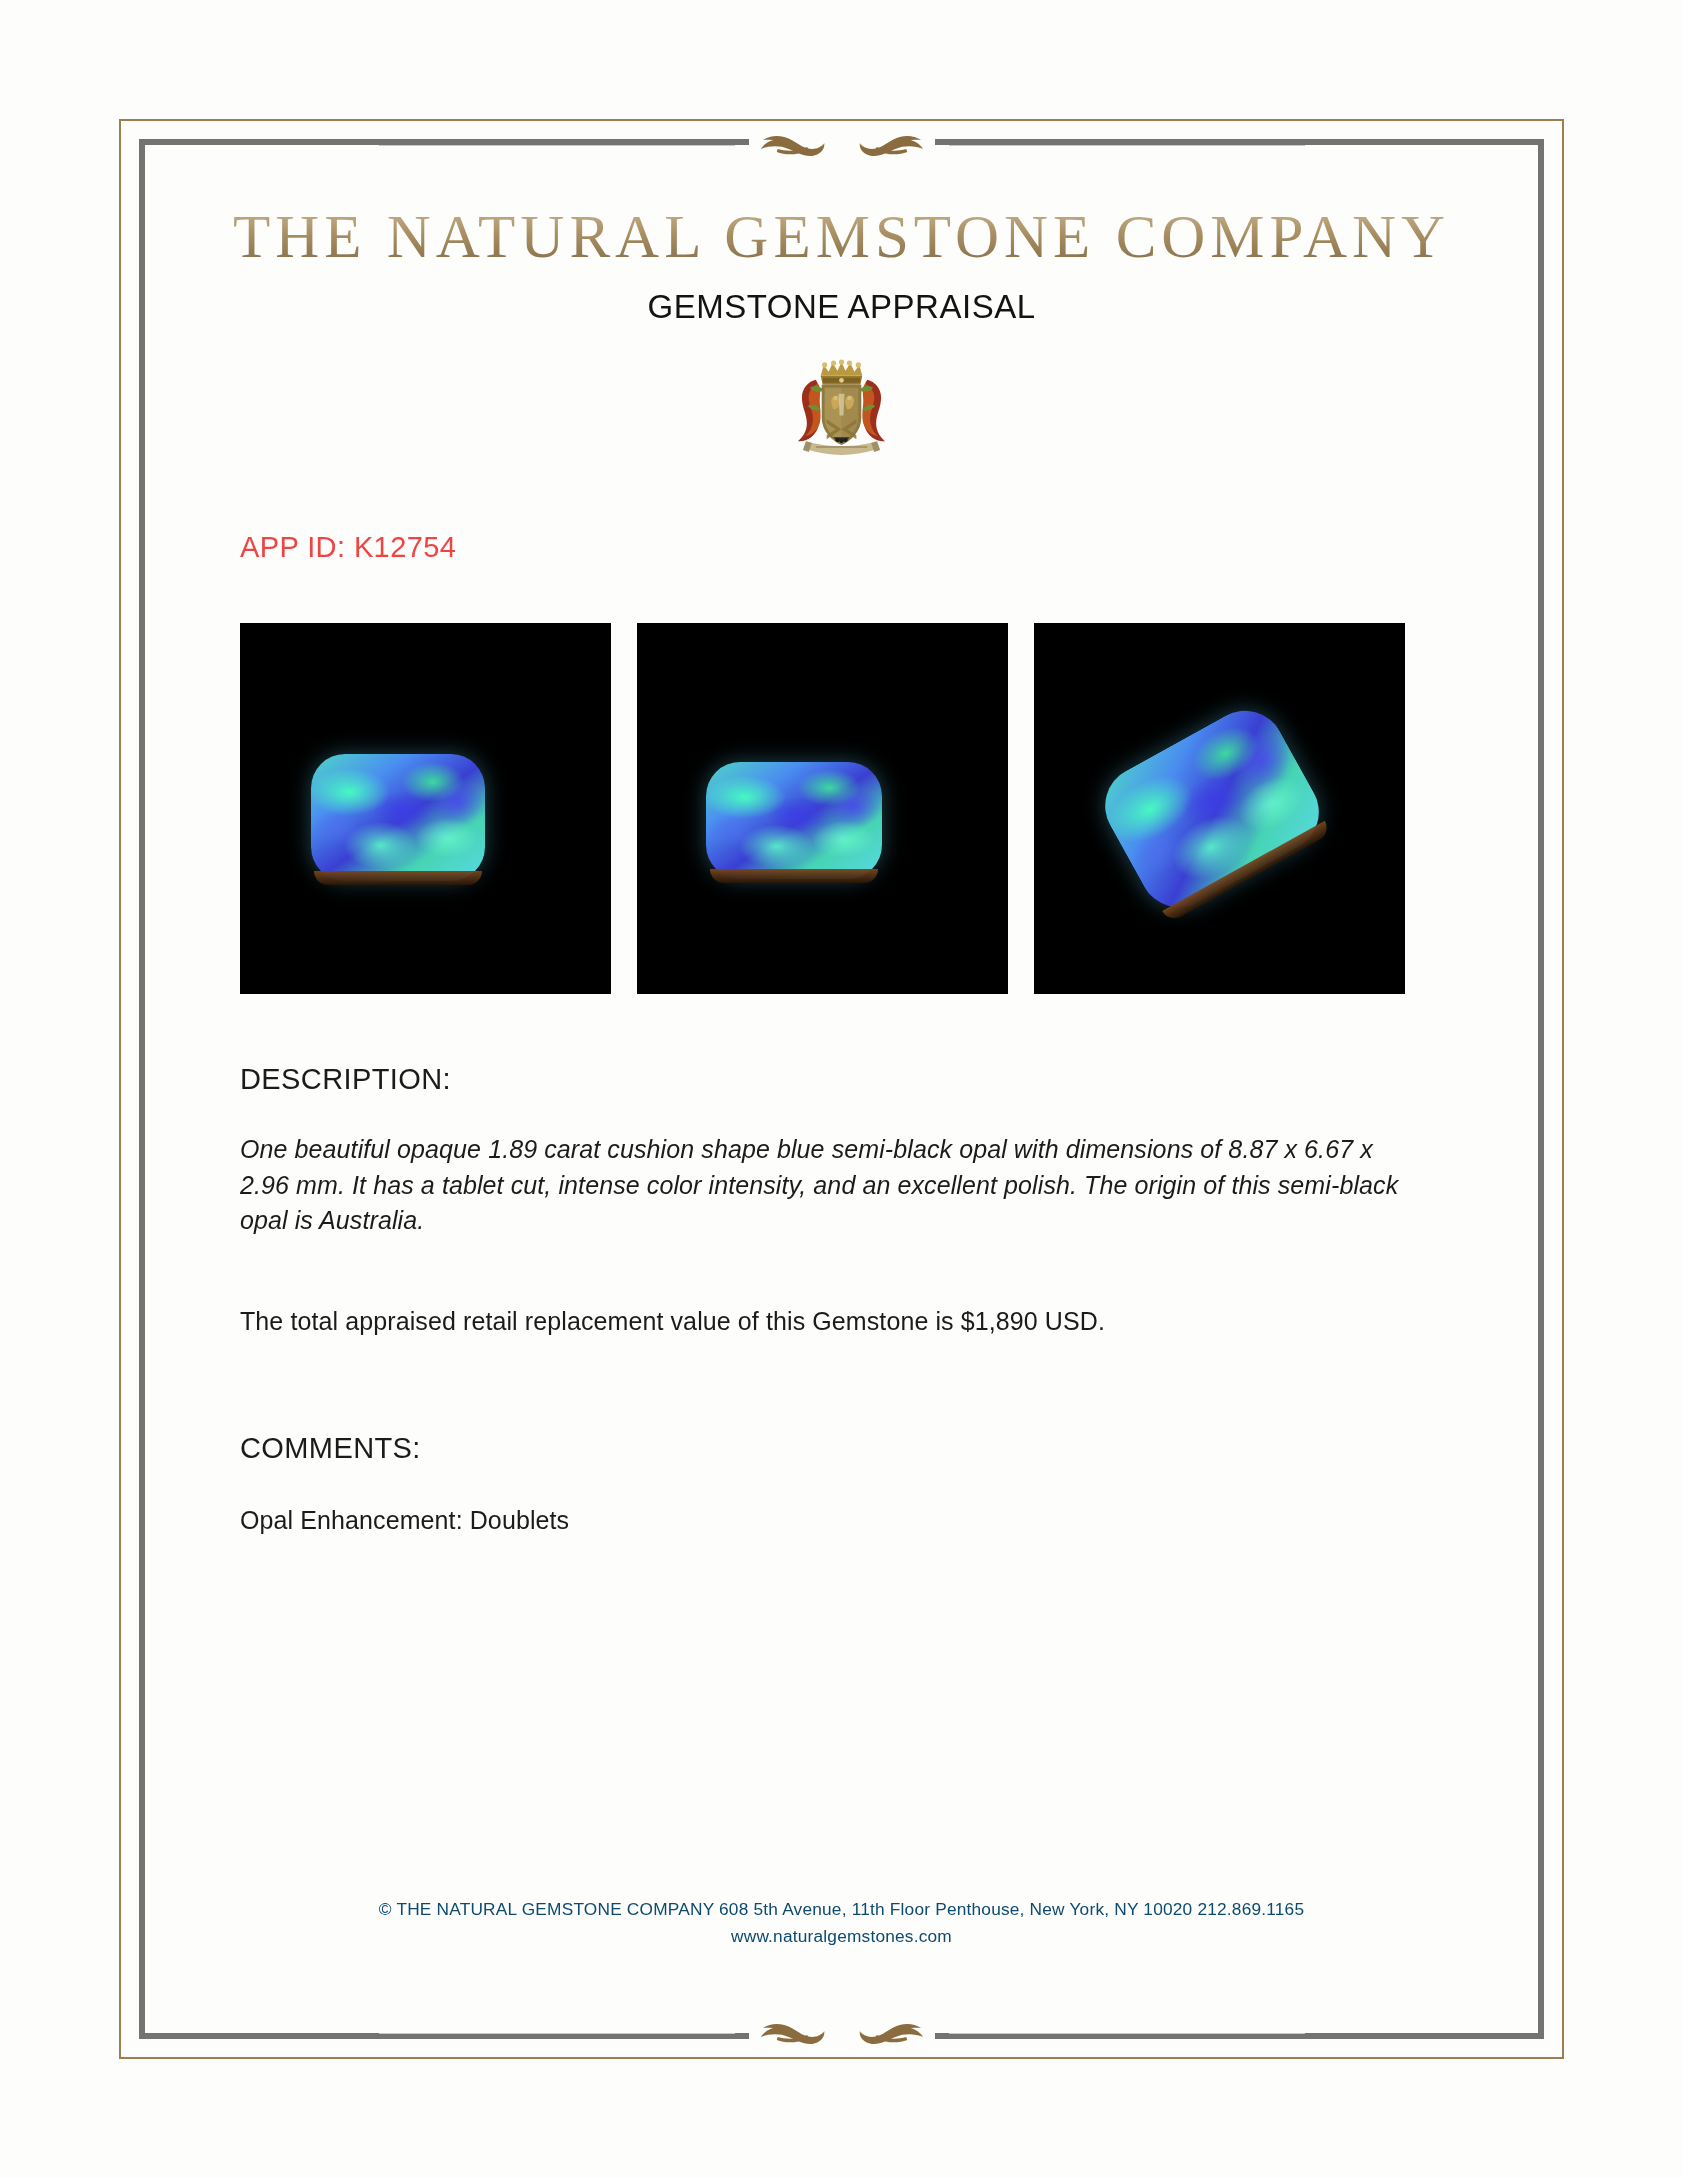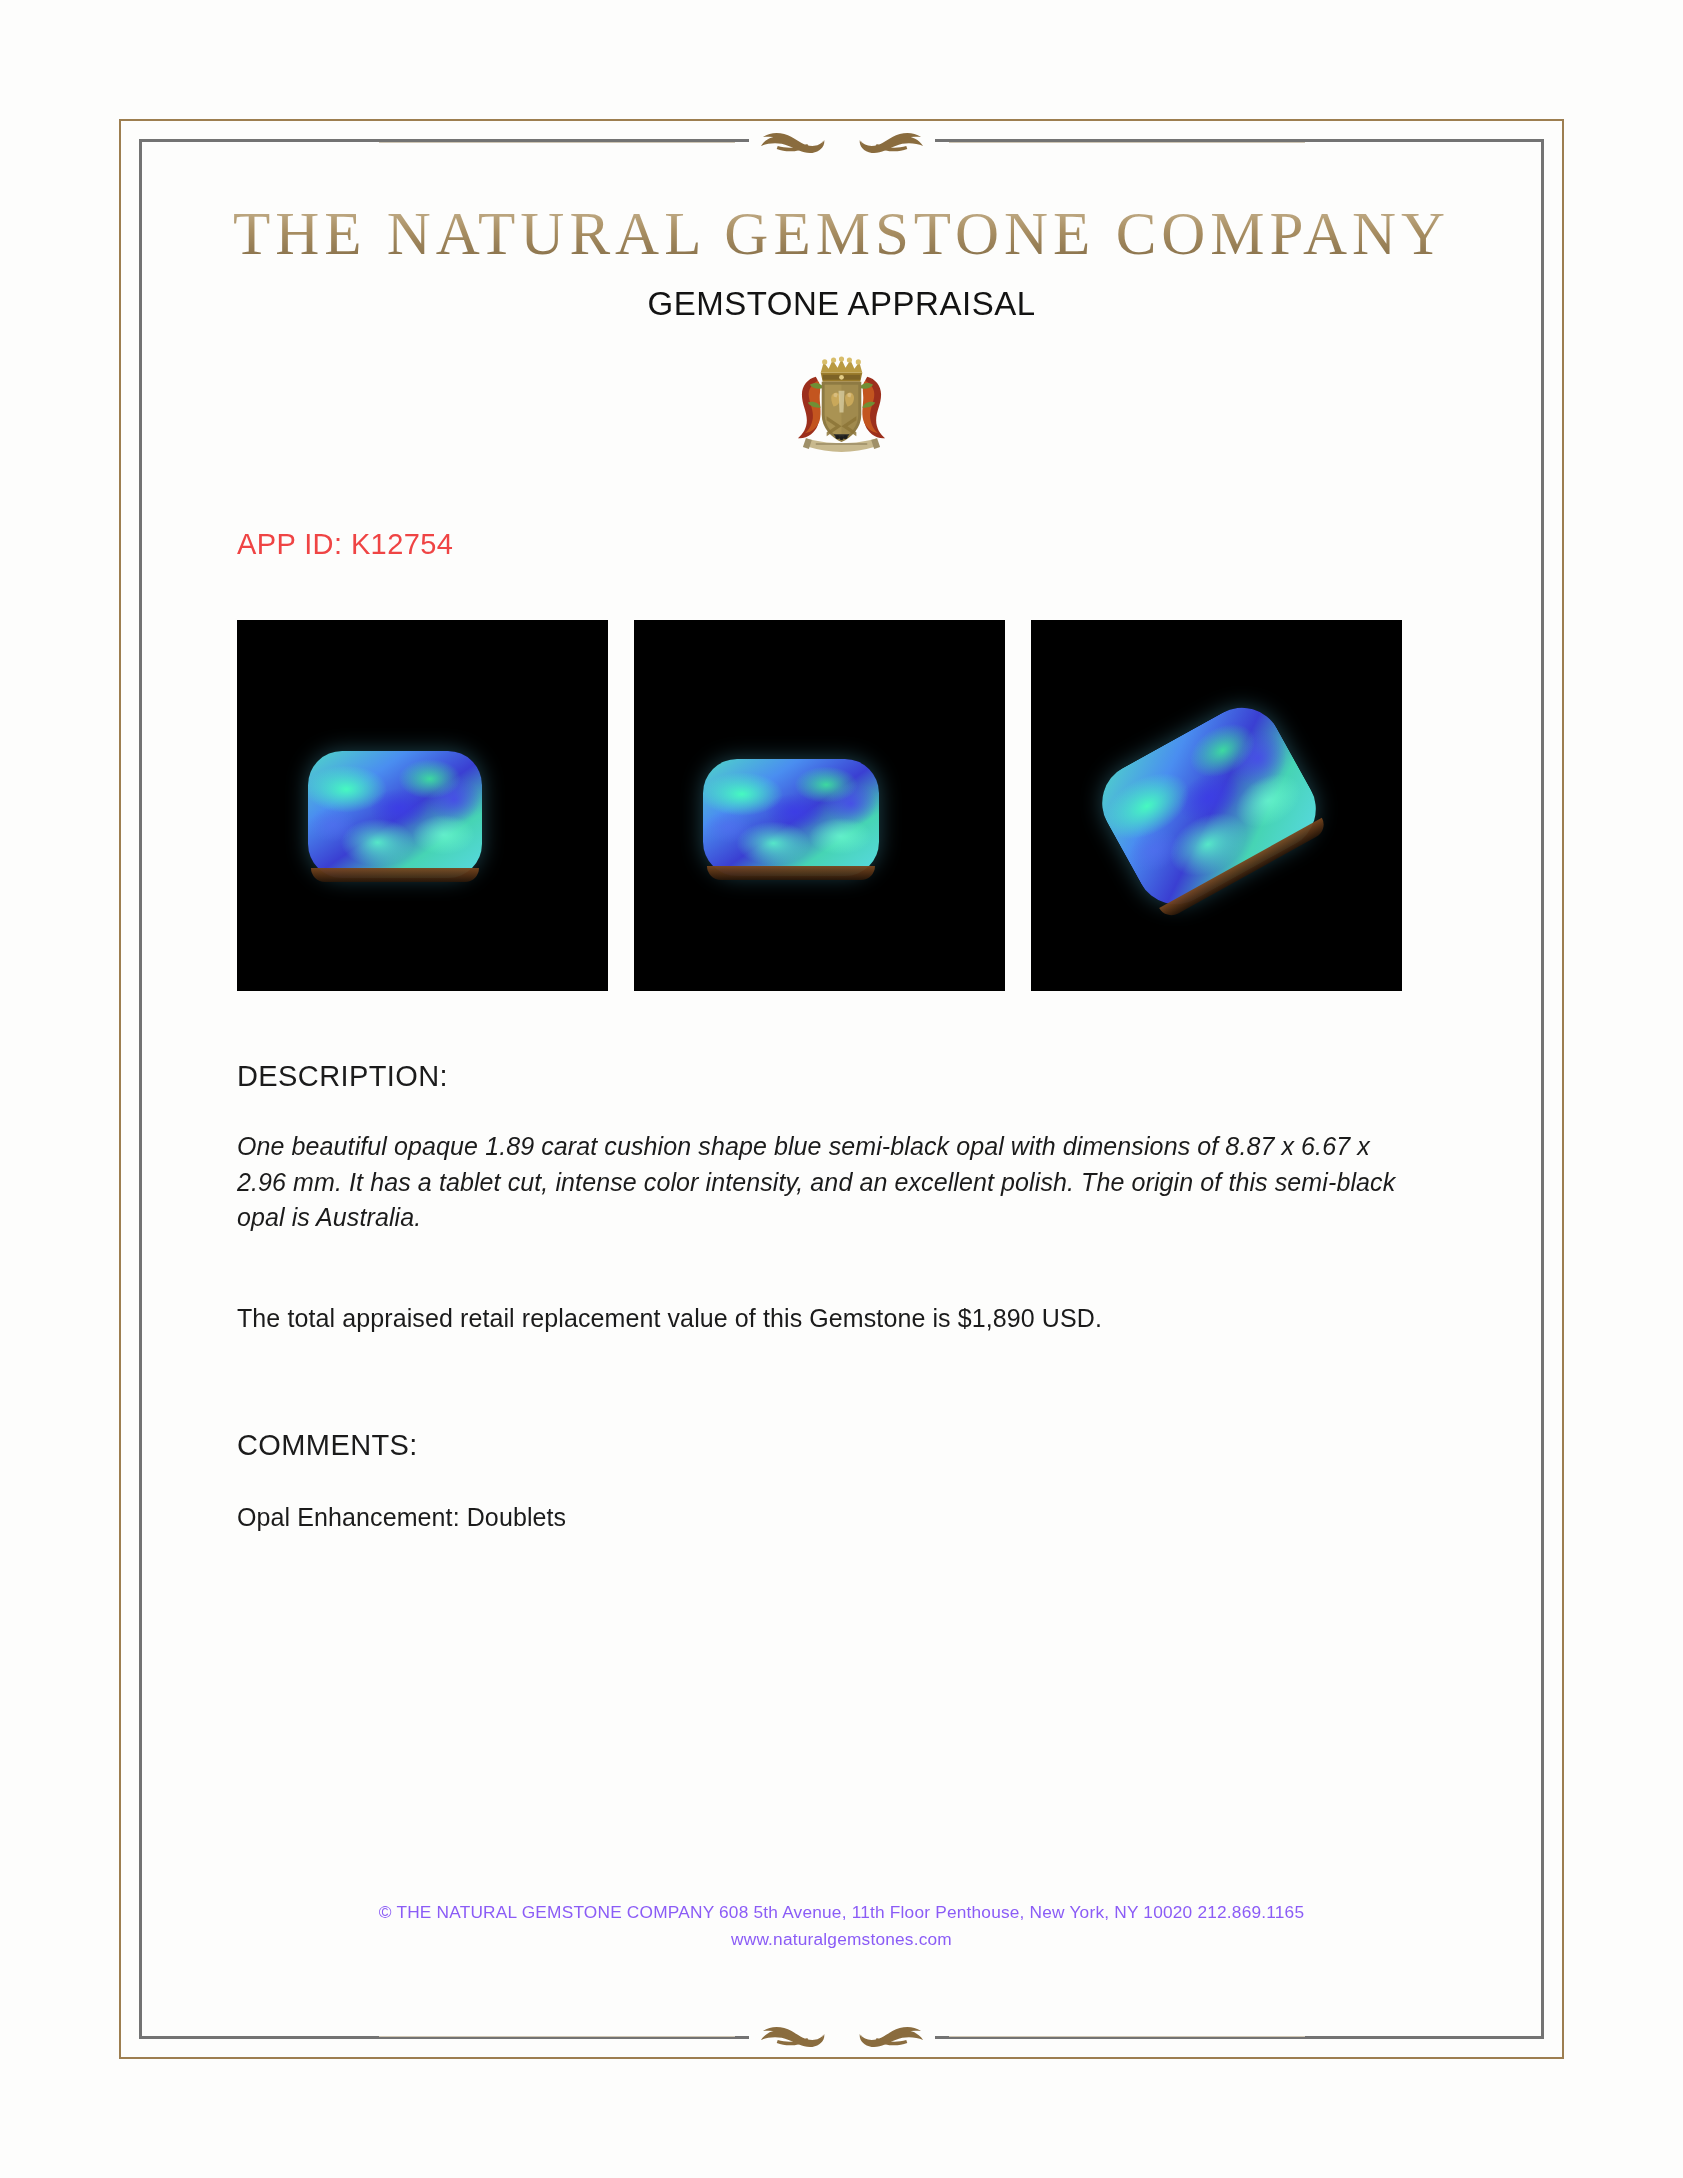--- a/index.html
+++ b/index.html
@@ -32,21 +32,21 @@
     border: 2px solid #9d7e50;
     box-sizing: border-box;
     background: #fdfdfc;
   }
   .frame-inner {
     position: absolute;
     left: 18px;
     top: 18px;
     right: 18px;
     bottom: 18px;
-    border: 3px solid #737373;
+    border: 6px solid #737373;
     box-sizing: border-box;
   }
 
   
   .ornament-band {
     position: absolute;
     left: 0;
     right: 0;
     height: 44px;
     display: flex;
@@ -192,21 +192,21 @@
   .comment-line-1 { margin-top: 38px; }
   .comment-line-2 { margin-top: 36px; }
 
   
   .footer {
     position: absolute;
     left: 0;
     right: 0;
     bottom: 83px;
     text-align: center;
-    color: #8b5cf6;
+    color: #0c4a6e;
     font-size: 17.3px;
     line-height: 1.55;
     letter-spacing: 0.2px;
   }
 </style>
 </head>
 <body>
 
 <div class="page">
 

